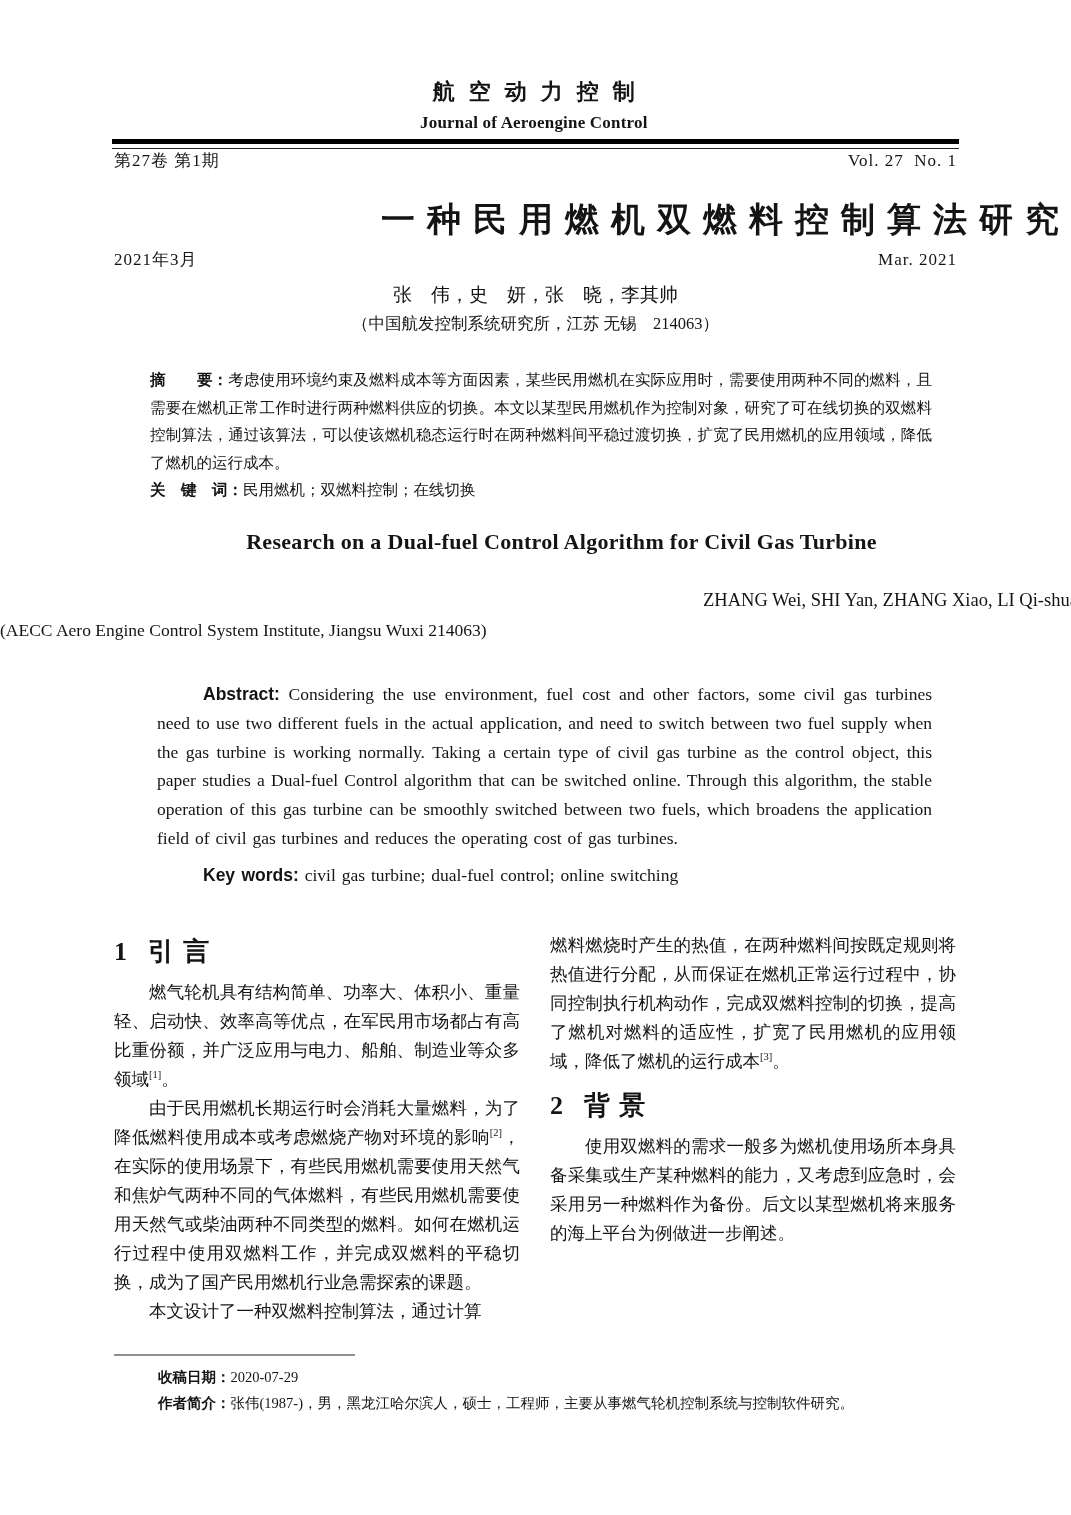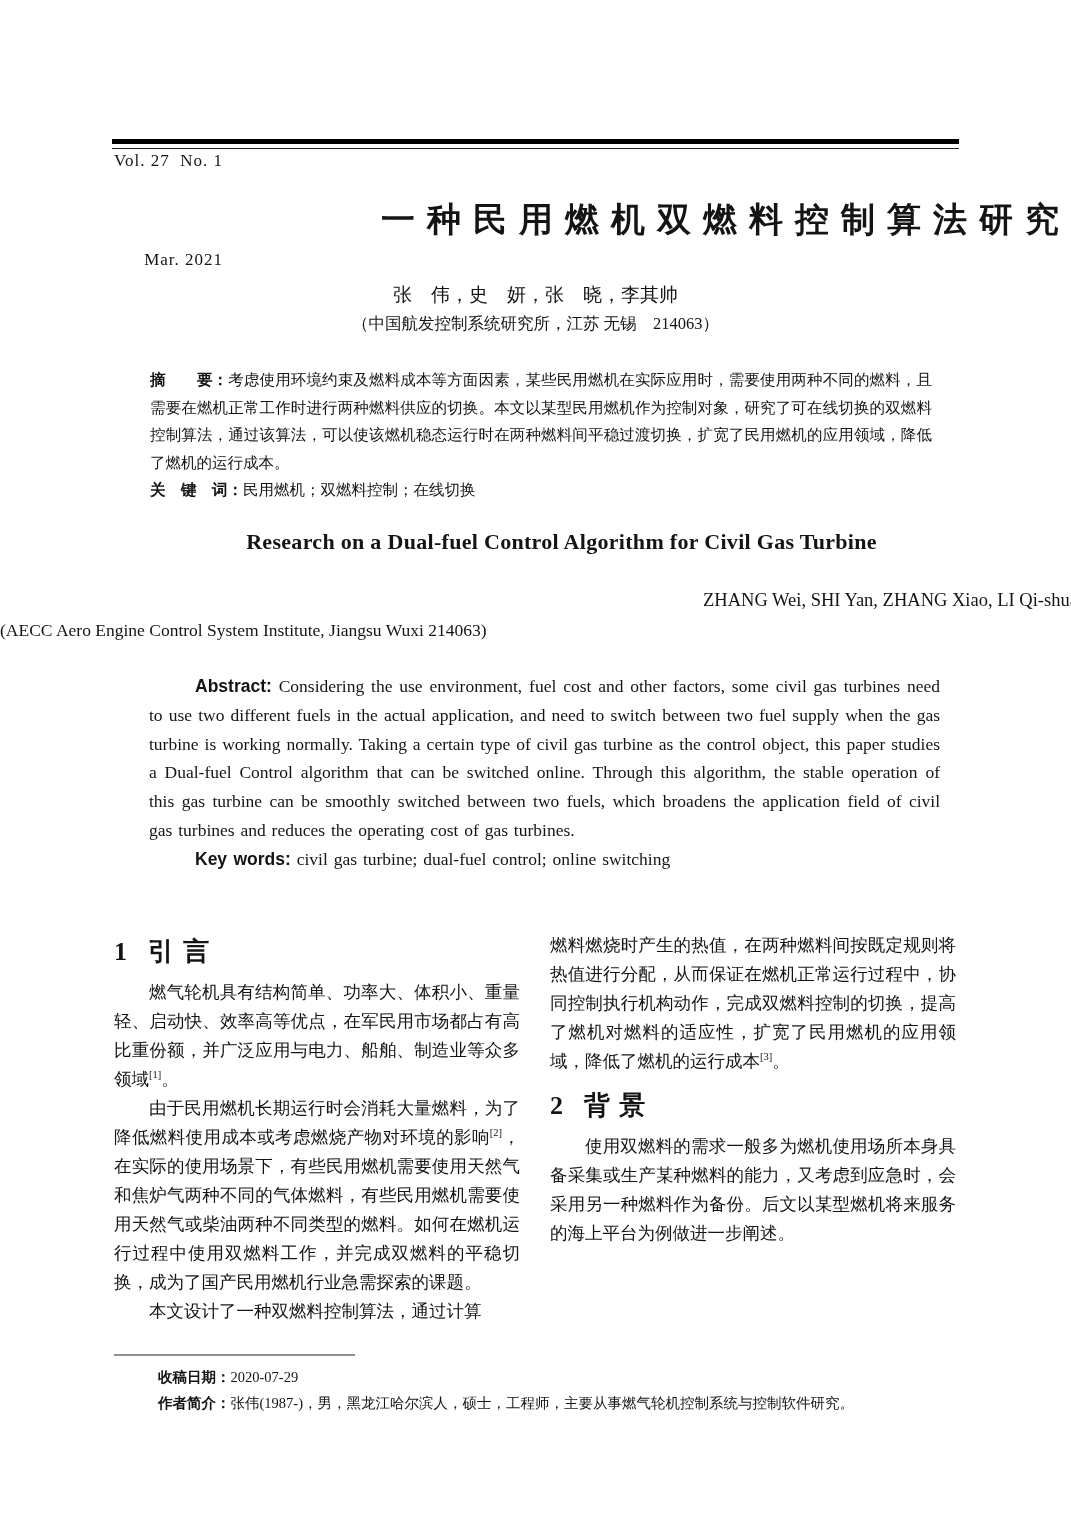--- a/index.html
+++ b/index.html
@@ -29,21 +29,21 @@
     font-size:15.5px;line-height:27.5px;text-align:justify;}
   .abstract-cn p{margin:0;}
   .lbl{font-family:"Liberation Sans","DejaVu Sans",sans-serif;font-weight:700;}
   
   .title-en{position:absolute;left:0;width:100%;top:529px;margin:0;text-align:center;
     font-size:22px;font-weight:700;letter-spacing:.3px;padding-left:26px;}
   .authors-en{position:absolute;left:12px;width:100%;top:590px;text-align:right;font-size:18.5px;}
   .affil-en{position:absolute;left:0;width:100%;top:620px;font-size:17.5px;}
   .abstract-en{position:absolute;left:149px;width:791px;top:672px;
     font-size:17.5px;line-height:28.8px;text-align:justify;word-spacing:1.5px;}
-  .abstract-en p{margin:0;text-indent:46px;}
+  .abstract-en p{margin:8px;text-indent:46px;}
   
   .body-cols{position:absolute;left:114px;top:931px;width:842px;display:flex;justify-content:space-between;}
   .col{width:406px;font-size:17.5px;line-height:29px;text-align:justify;}
   .col p{margin:0;text-indent:2em;}
   .col p.cont{text-indent:0;}
   .sec-h{font-family:"Liberation Sans","DejaVu Sans",sans-serif;font-weight:700;
     font-size:26px;line-height:28px;letter-spacing:1px;margin:6px 0 12px;}
   .sec-h.mid{margin-top:15px;}
   .sec-h .num{margin-right:20px;font-family:"Liberation Serif","DejaVu Serif",serif;}
   .supref{font-size:10.5px;vertical-align:super;line-height:0;}
@@ -51,20 +51,28 @@
   .footnote{position:absolute;left:114px;width:842px;top:1354px;font-size:14.5px;line-height:26px;}
   .fn-rule{width:241px;height:0;border-top:2.5px solid #909090;margin-bottom:8px;}
   .fn-label{font-family:"Liberation Sans","DejaVu Sans",sans-serif;font-weight:700;padding-left:44px;}
 </style>
 </head>
 <body>
 
 <div class="page">
 
   <div class="masthead">
+    <div class="mh-side">
+      <div>第27卷 第1期</div>
+      <div>2021年3月</div>
+    </div>
+    <div class="mh-center">
+      <div class="journal-cn">航空动力控制</div>
+      <div class="journal-en">Journal of Aeroengine Control</div>
+    </div>
     <div class="mh-side mh-right">
       <div>Vol. 27  No. 1</div>
       <div>Mar. 2021</div>
     </div>
   </div>
   <div class="rule-thick"></div>
   <div class="rule-thin"></div>
 
   <h1 class="title-cn">一种民用燃机双燃料控制算法研究</h1>
   <div class="authors-cn">张　伟，史　妍，张　晓，李其帅</div>

